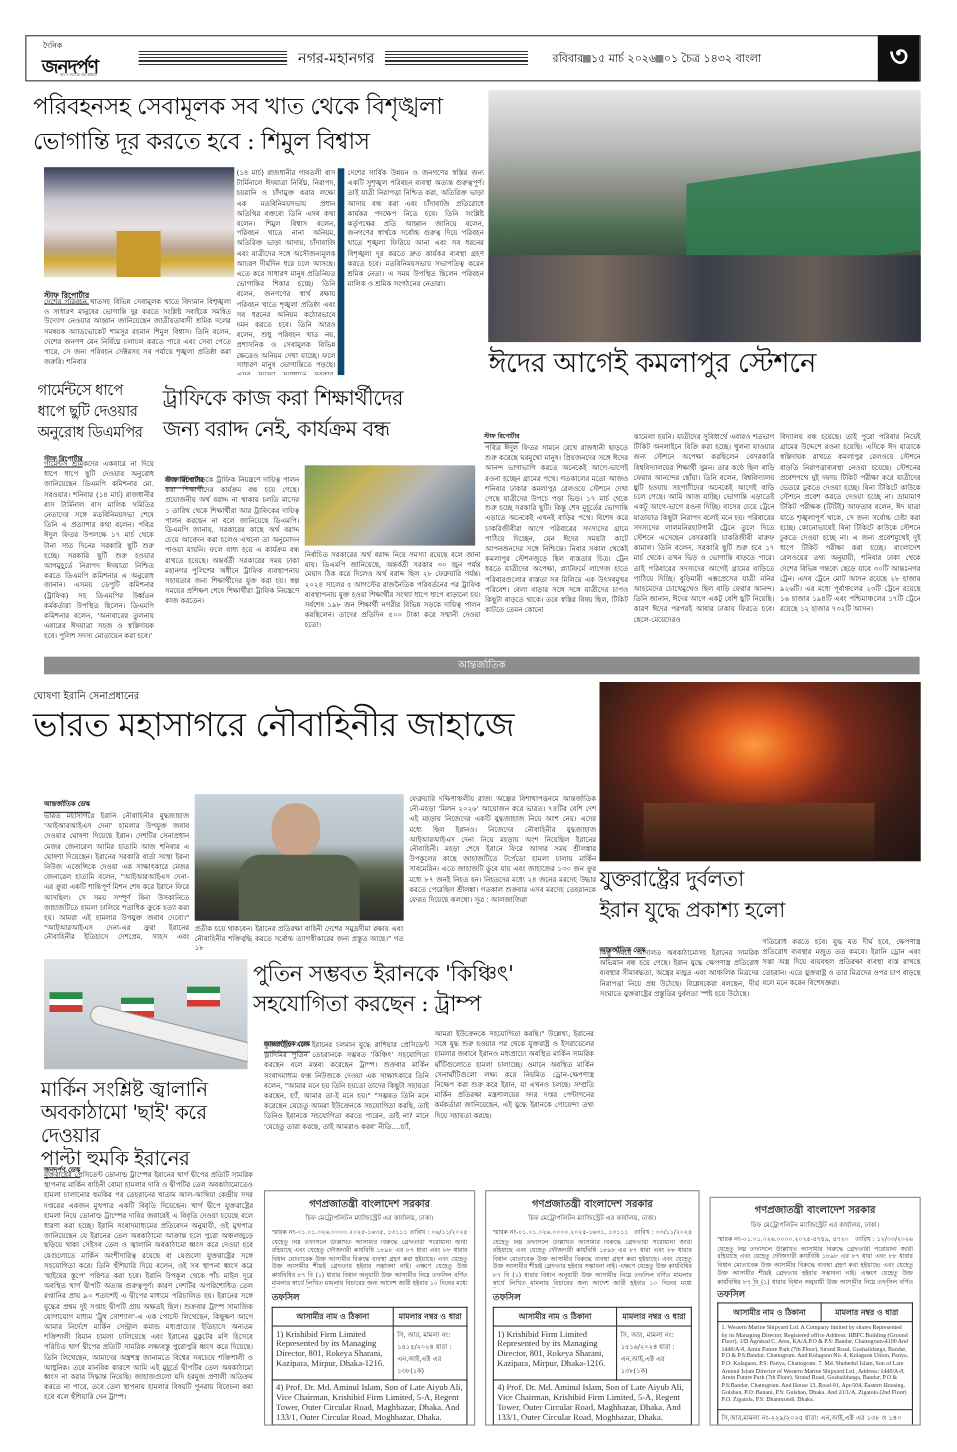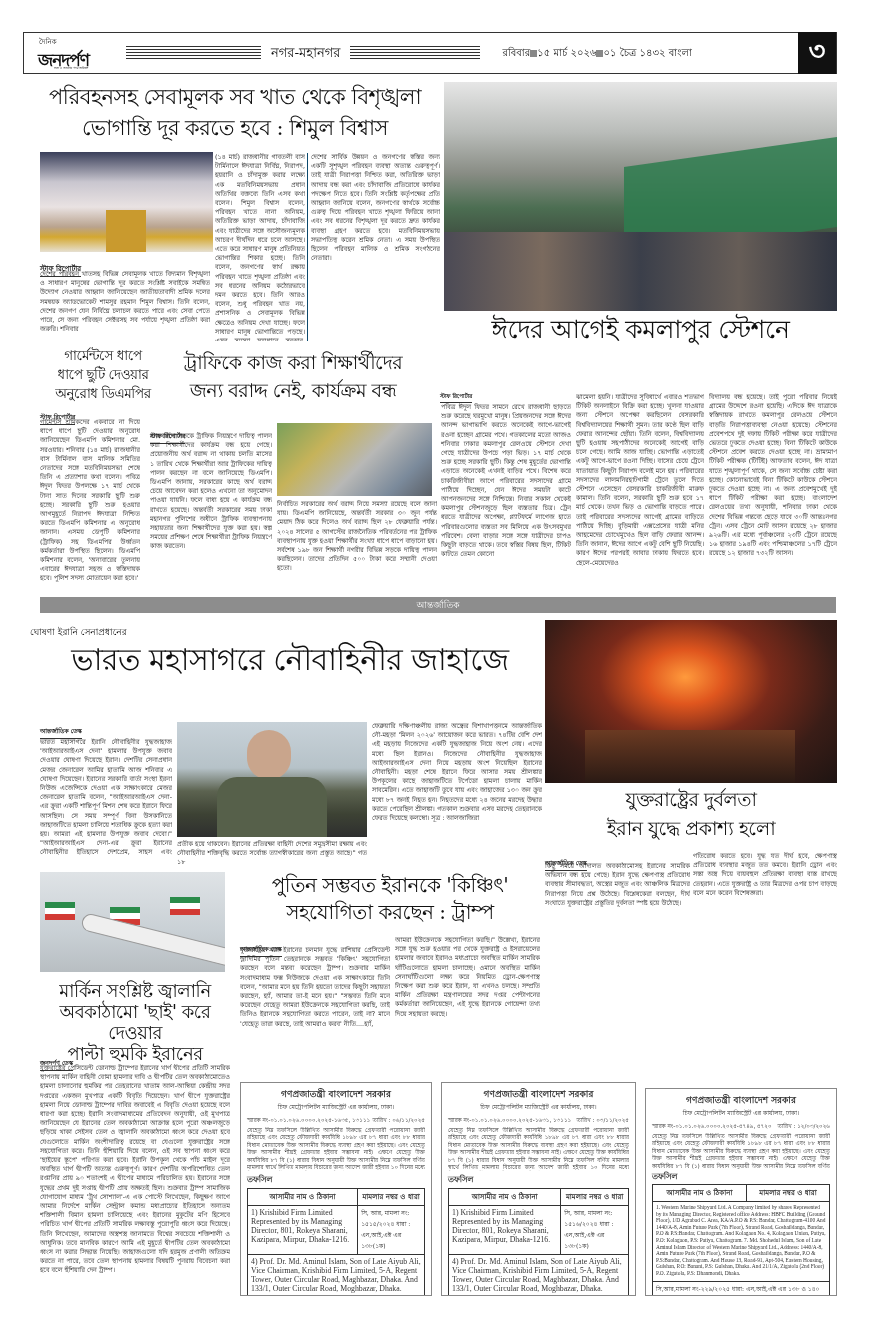--- a/index.html
+++ b/index.html
@@ -10,25 +10,25 @@
 .logo{width:80px;height:40px;position:relative;padding-left:14px}
 .logo .daily{font-size:7px;position:absolute;top:3px;left:15px}
 .logo .name{font-family:"DejaVu Serif",serif;font-size:17px;font-weight:bold;position:absolute;top:14px;left:14px;letter-spacing:-1px}
 .logo .tag{font-size:3px;position:absolute;top:33px;left:30px}
 .rules{flex:0 0 135px;height:14px;margin-left:22px;background:repeating-linear-gradient(#333 0 1px,#fff 1px 3px)}
 .section-name{font-size:13px;padding:0 10px;white-space:nowrap}
 .rules2{flex:0 0 130px;height:14px;background:repeating-linear-gradient(#333 0 1px,#fff 1px 3px)}
 .dateline{font-size:10px;margin-left:22px;white-space:nowrap;display:flex;align-items:center;gap:0}
 .sq{display:inline-block;width:7px;height:7px;background:#888}
 .pageno{margin-left:auto;width:38px;height:42px;background:#111;color:#fff;font-size:26px;display:flex;align-items:center;justify-content:center;font-weight:bold}
-.head1{font-family:"DejaVu Serif",serif;font-size:22px;line-height:31px;text-align:center;letter-spacing:-0.5px}
+.head1{font-family:"DejaVu Serif",serif;font-size:22px;line-height:31px;text-align:left;letter-spacing:-0.5px}
 .txt{font-size:6.4px;line-height:9.2px;color:#222;text-align:justify;overflow:hidden}
 .byline{font-size:7px;font-weight:bold;border-bottom:1px solid #333;display:inline-block;padding-bottom:1px}
 .photo{overflow:hidden}
-.colrule{border-left:1px solid #0c4a6e}
+.colrule{border-left:6px solid #0c4a6e}
 .band{left:40px;top:597px;width:796px;height:16px;background:#8d8d8d;color:#fff;font-size:9px;text-align:center;line-height:16px}
 .notice{border:1px solid #888;background:#fff;font-size:5.6px;color:#333;padding:4px 6px;overflow:hidden}
 .notice .gov{font-size:9px;font-weight:bold;text-align:center}
 .notice .off{font-size:6px;text-align:center;margin-bottom:3px}
 .notice .ref{display:flex;justify-content:space-between;margin-bottom:2px}
 .notice .body{line-height:7.4px;text-align:justify;height:44px;overflow:hidden}
 .notice .sched{text-align:left;font-size:8px;font-weight:bold;margin:2px 0}
 .notice table{width:100%;border-collapse:collapse;font-size:6px}
 .notice th,.notice td{border:1px solid #333;padding:2px 3px;vertical-align:top}
 .notice th{font-size:7px}
@@ -73,21 +73,21 @@
   <div style="position:absolute;left:0;top:150px;width:393px;height:79px;background:linear-gradient(90deg,#4b4a55,#7a6a5e,#3b3f4a,#665d57,#2f3440)"></div>
 </div>
 <div class="abs head1" style="left:444px;top:313px;width:393px;font-size:25px;line-height:34px">
   <div>ঈদের আগেই কমলাপুর স্টেশনে</div>
 </div>
 <div class="abs" style="left:440px;top:393px;font-size:5.5px"><span class="byline" style="font-size:5.5px">স্টাফ রিপোর্টার</span></div>
 <div class="abs txt" style="left:441px;top:403px;width:130px;height:186px">পবিত্র ঈদুল ফিতর সামনে রেখে রাজধানী ছাড়তে শুরু করেছে ঘরমুখো মানুষ। প্রিয়জনদের সঙ্গে ঈদের আনন্দ ভাগাভাগি করতে অনেকেই আগে-ভাগেই রওনা হচ্ছেন গ্রামের পথে। গতকালের মতো আজও শনিবার ঢাকার কমলাপুর রেলওয়ে স্টেশনে দেখা গেছে যাত্রীদের উপচে পড়া ভিড়। ১৭ মার্চ থেকে শুরু হচ্ছে সরকারি ছুটি। কিন্তু শেষ মুহূর্তের ভোগান্তি এড়াতে অনেকেই এখনই বাড়ির পথে। বিশেষ করে চাকরিজীবীরা আগে পরিবারের সদস্যদের গ্রামে পাঠিয়ে দিচ্ছেন, যেন ঈদের সময়টা কাটে আপনজনদের সঙ্গে নিশ্চিন্তে। নিবার সকাল থেকেই কমলাপুর স্টেশনজুড়ে ছিল ব্যস্ততার চিত্র। ট্রেন ধরতে যাত্রীদের অপেক্ষা, প্ল্যাটফর্মে লাগেজ হাতে পরিবারগুলোর ব্যস্ততা সব মিলিয়ে এক উৎসবমুখর পরিবেশ। বেলা বাড়ার সঙ্গে সঙ্গে যাত্রীদের চাপও কিছুটা বাড়তে থাকে। তবে স্বস্তির বিষয় ছিল, টিকিট কাটতে তেমন কোনো</div>
 <div class="abs txt" style="left:576px;top:393px;width:128px;height:196px">ঝামেলা হয়নি। যাত্রীদের সুবিধার্থে এবারও শতভাগ টিকিট অনলাইনে বিক্রি করা হচ্ছে। খুলনা যাওয়ার জন্য স্টেশনে অপেক্ষা করছিলেন বেসরকারি বিশ্ববিদ্যালয়ের শিক্ষার্থী সুমন। তার কণ্ঠে ছিল বাড়ি ফেরার আনন্দের ছোঁয়া। তিনি বলেন, বিশ্ববিদ্যালয় ছুটি হওয়ায় সহপাঠীদের অনেকেই আগেই বাড়ি চলে গেছে। আমি আজ যাচ্ছি। ভোগান্তি এড়াতেই একটু আগে-ভাগে রওনা দিচ্ছি। বাসের চেয়ে ট্রেনে যাতায়াত কিছুটা নিরাপদ বলেই মনে হয়। পরিবারের সদস্যদের লালমনিরহাটগামী ট্রেনে তুলে দিতে স্টেশনে এসেছেন বেসরকারি চাকরিজীবী মারুফ কামাল। তিনি বলেন, সরকারি ছুটি শুরু হবে ১৭ মার্চ থেকে। তখন ভিড় ও ভোগান্তি বাড়তে পারে। তাই পরিবারের সদস্যদের আগেই গ্রামের বাড়িতে পাঠিয়ে দিচ্ছি। বুড়িমারী এক্সপ্রেসের যাত্রী মনির আহমেদের চোখেমুখেও ছিল বাড়ি ফেরার আনন্দ। তিনি জানান, ঈদের আগে একটু বেশি ছুটি নিয়েছি। কারণ ঈদের পরপরই আবার ঢাকায় ফিরতে হবে। ছেলে-মেয়েদেরও</div>
 <div class="abs txt" style="left:709px;top:393px;width:128px;height:196px">বিদ্যালয় বন্ধ হয়েছে। তাই পুরো পরিবার নিয়েই গ্রামের উদ্দেশে রওনা হয়েছি। এদিকে ঈদ যাত্রাকে স্বস্তিদায়ক রাখতে কমলাপুর রেলওয়ে স্টেশনে বাড়তি নিরাপত্তাব্যবস্থা নেওয়া হয়েছে। স্টেশনের প্রবেশপথে দুই দফায় টিকিট পরীক্ষা করে যাত্রীদের ভেতরে ঢুকতে দেওয়া হচ্ছে। বিনা টিকিটে কাউকে স্টেশনে প্রবেশ করতে দেওয়া হচ্ছে না। ভ্রাম্যমাণ টিকিট পরীক্ষক (টিটিই) আফতাব বলেন, ঈদ যাত্রা যাতে শৃঙ্খলাপূর্ণ থাকে, সে জন্য সর্বোচ্চ চেষ্টা করা হচ্ছে। কোনোভাবেই বিনা টিকিটে কাউকে স্টেশনে ঢুকতে দেওয়া হচ্ছে না। এ জন্য প্রবেশমুখেই দুই ধাপে টিকিট পরীক্ষা করা হচ্ছে। বাংলাদেশ রেলওয়ের তথ্য অনুযায়ী, শনিবার ঢাকা থেকে দেশের বিভিন্ন গন্তব্যে ছেড়ে যাবে ৩০টি আন্তঃনগর ট্রেন। এসব ট্রেনে মোট আসন রয়েছে ২৮ হাজার ৯২৬টি। এর মধ্যে পূর্বাঞ্চলের ২৩টি ট্রেনে রয়েছে ১৬ হাজার ১৯৪টি এবং পশ্চিমাঞ্চলের ১৭টি ট্রেনে রয়েছে ১২ হাজার ৭৩২টি আসন।</div>
 
-<div class="abs head1" style="left:49px;top:346px;width:108px;font-size:13.5px;line-height:19px">
+<div class="abs head1" style="left:34px;top:346px;width:108px;font-size:13.5px;line-height:19px">
   <div>গার্মেন্টসে ধাপে</div>
   <div>ধাপে ছুটি দেওয়ার</div>
   <div>অনুরোধ ডিএমপির</div>
 </div>
 <div class="abs" style="left:40px;top:404px"><span class="byline" style="font-size:6px">স্টাফ রিপোর্টার</span></div>
 <div class="abs txt" style="left:40px;top:418px;width:100px;height:172px">গার্মেন্টস শ্রমিকদের একবারে না দিয়ে ধাপে ধাপে ছুটি দেওয়ার অনুরোধ জানিয়েছেন ডিএমপি কমিশনার মো. সরওয়ার। শনিবার (১৪ মার্চ) রাজধানীর বাস টার্মিনাল বাস মালিক সমিতির নেতাদের সঙ্গে মতবিনিময়সভা শেষে তিনি এ প্রত্যাশার কথা বলেন। পবিত্র ঈদুল ফিতর উপলক্ষে ১৭ মার্চ থেকে টানা সাত দিনের সরকারি ছুটি শুরু হচ্ছে। সরকারি ছুটি শুরু হওয়ার আগমুহূর্তে নিরাপদ ঈদযাত্রা নিশ্চিত করতে ডিএমপি কমিশনার এ অনুরোধ জানান। এসময় ডেপুটি কমিশনার (ট্রাফিক) সহ ডিএমপির উর্ধ্বতন কর্মকর্তারা উপস্থিত ছিলেন। ডিএমপি কমিশনার বলেন, 'অন্যবারের তুলনায় এবারের ঈদযাত্রা সহজ ও স্বস্তিদায়ক হবে। পুলিশ সদস্য মোতায়েন করা হবে।'</div>
 
 <div class="abs head1" style="left:148px;top:348px;width:290px;font-size:19px;line-height:28px">
   <div>ট্রাফিকে কাজ করা শিক্ষার্থীদের</div>
   <div>জন্য বরাদ্দ নেই, কার্যক্রম বন্ধ</div>

